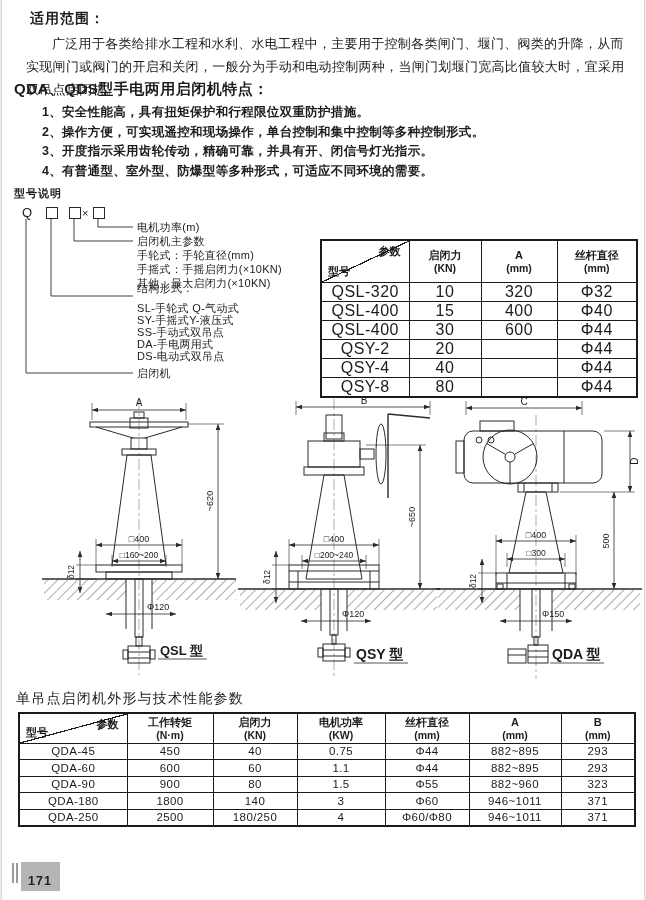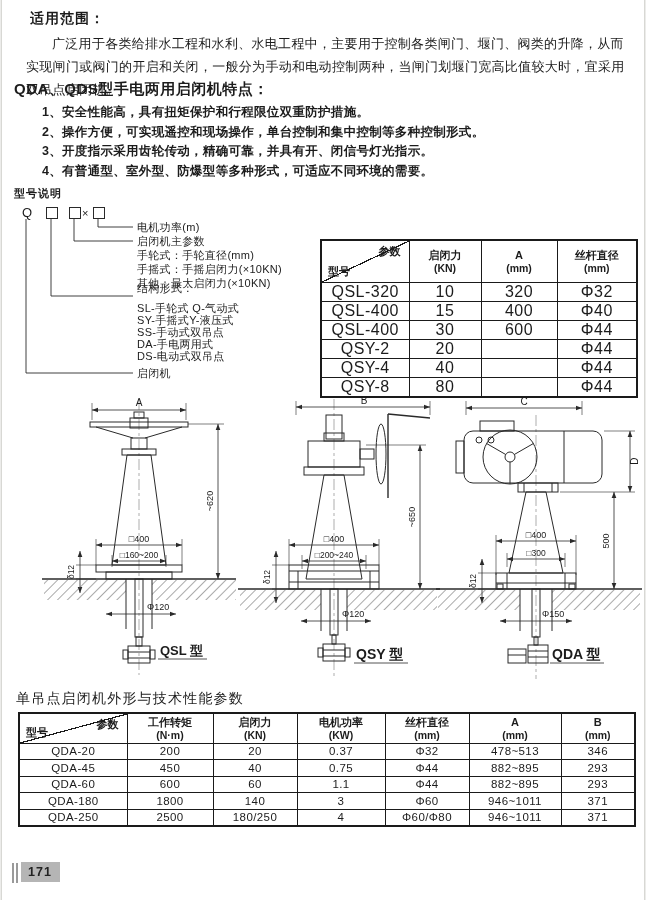--- a/index.html
+++ b/index.html
@@ -38,21 +38,21 @@
   .drawing{position:absolute;}
   svg .ln{stroke:#2a2a2a;stroke-width:1;fill:none;}
   svg .thk{stroke:#2a2a2a;stroke-width:1.4;fill:none;}
   svg .cl{stroke:#8a8a8a;stroke-width:0.7;stroke-dasharray:11 3 3 3;fill:none;}
   svg .dim{stroke:#2a2a2a;stroke-width:0.8;fill:none;}
   svg .ext{stroke:#2a2a2a;stroke-width:0.6;fill:none;}
   svg text{fill:#1c1c1c;font-family:"Liberation Sans",sans-serif;}
   .pageno{left:10px;top:862px;height:22px;}
   .pageno .bar{position:absolute;top:1px;width:2px;height:20px;background:#9a9a9a;}
   .pageno .num{position:absolute;left:9px;top:0;background:#b5b5b5;color:#222;
-               font-size:12.5px;font-weight:bold;padding:3px 8px 3px 7px;letter-spacing:1px;}
+               font-size:12.5px;font-weight:bold;padding:12px 8px 3px 7px;letter-spacing:1px;}
 </style>
 </head>
 <body>
 
 <div class="page">
 
   <div class="abs scope-heading">适用范围：</div>
   <div class="abs scope-body">广泛用于各类给排水工程和水利、水电工程中，主要用于控制各类闸门、堰门、阀类的升降，从而实现闸门或阀门的开启和关闭，一般分为手动和电动控制两种，当闸门划堰门宽高比值较大时，宜采用双吊点启闭机。</div>
 
   <div class="abs feat-heading">QDA、QDS型手电两用启闭机特点：</div>
@@ -471,47 +471,47 @@
         <th class="hdr2">
               <span class="nm">A</span>
               <span class="un">(mm)</span>
             </th>
         <th class="hdr2">
               <span class="nm">B</span>
               <span class="un">(mm)</span>
             </th>
       </tr>
       <tr class="drow">
-            <td>QDA-20</td>
-            <td>200</td>
-            <td>20</td>
-            <td>0.37</td>
-            <td>Φ32</td>
-            <td>478~513</td>
-            <td>346</td>
-          </tr>
-      <tr class="drow">
             <td>QDA-45</td>
             <td>450</td>
             <td>40</td>
             <td>0.75</td>
             <td>Φ44</td>
             <td>882~895</td>
             <td>293</td>
           </tr>
       <tr class="drow">
             <td>QDA-60</td>
             <td>600</td>
             <td>60</td>
             <td>1.1</td>
             <td>Φ44</td>
             <td>882~895</td>
             <td>293</td>
           </tr>
       <tr class="drow">
+            <td>QDA-90</td>
+            <td>900</td>
+            <td>80</td>
+            <td>1.5</td>
+            <td>Φ55</td>
+            <td>882~960</td>
+            <td>323</td>
+          </tr>
+      <tr class="drow">
             <td>QDA-180</td>
             <td>1800</td>
             <td>140</td>
             <td>3</td>
             <td>Φ60</td>
             <td>946~1011</td>
             <td>371</td>
           </tr>
       <tr class="drow">
             <td>QDA-250</td>

